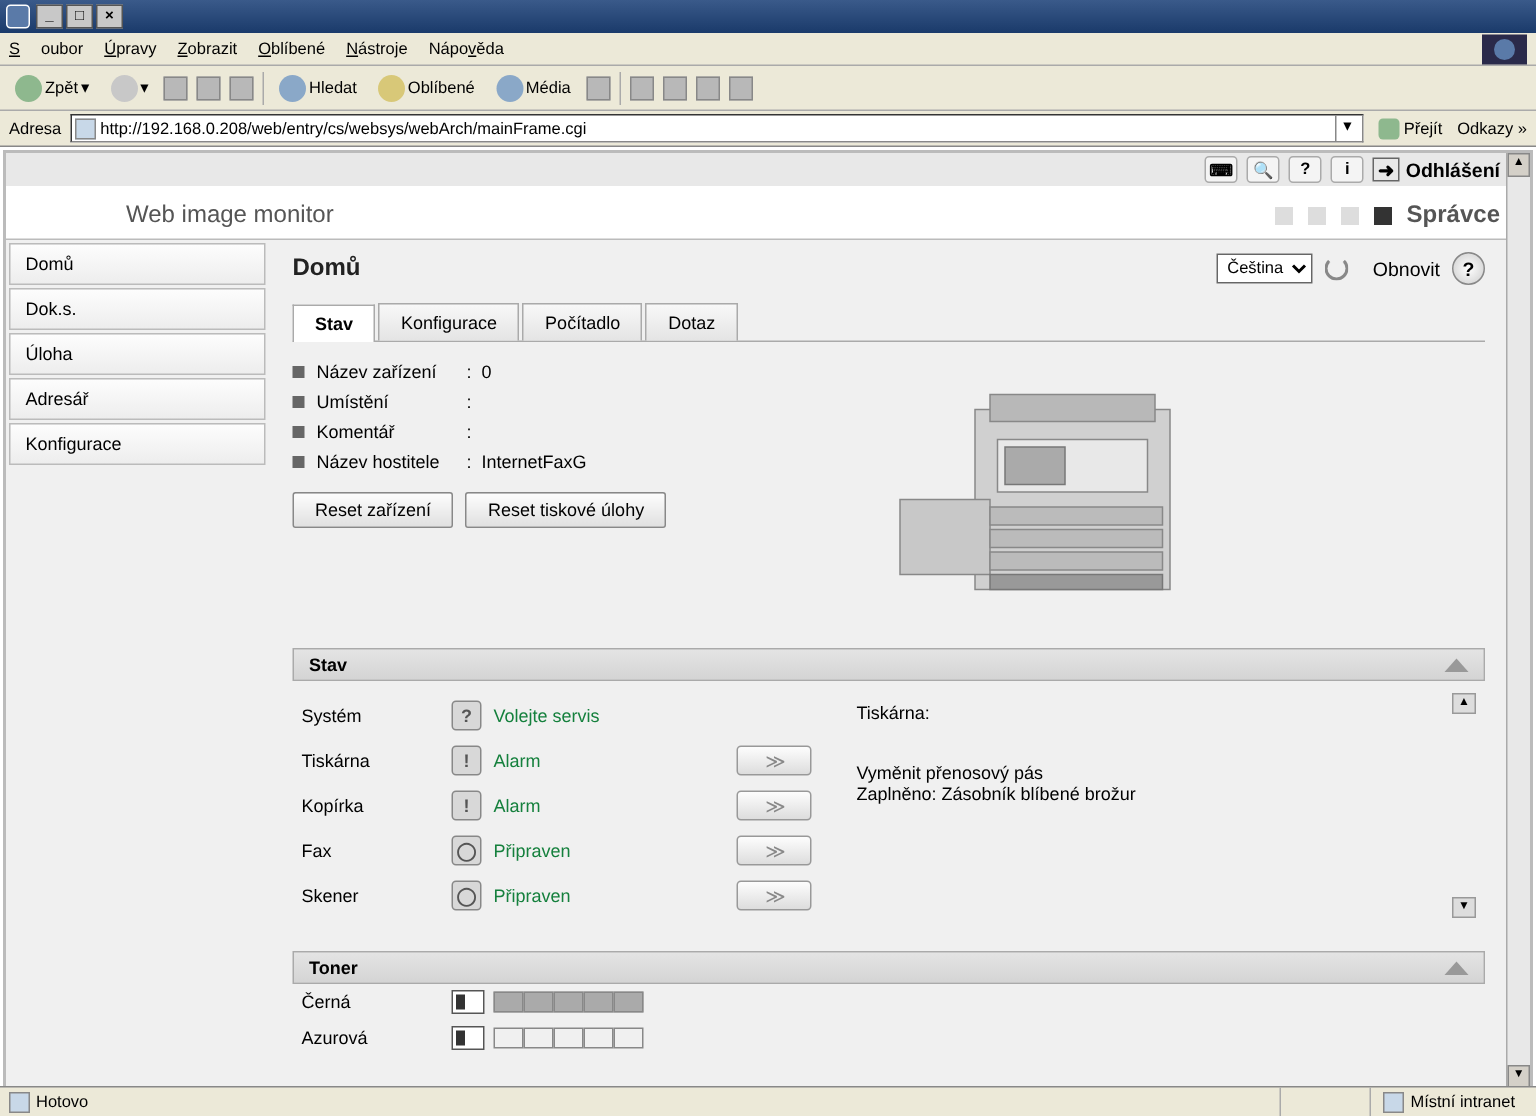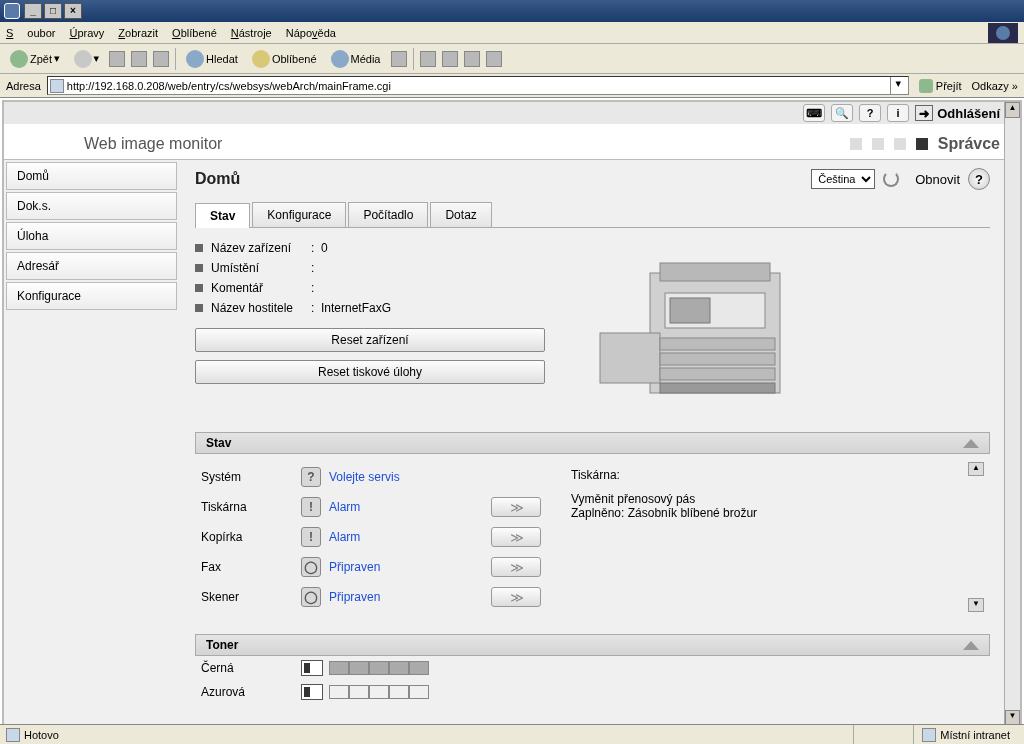--- a/index.html
+++ b/index.html
@@ -69,37 +69,37 @@
   .tab { padding: 5px 14px; background: linear-gradient(#f8f8f8, #e4e4e4); border: 1px solid #aaa; border-bottom: none; margin-right: 2px; font-size: 12px; cursor: pointer; }
   .tab.active { background: #fff; font-weight: bold; position: relative; top: 1px; }
   
   
   .device-area { display: flex; gap: 20px; }
   .info-list { flex: 0 0 350px; }
   .info-row { display: flex; align-items: center; height: 20px; font-size: 12px; }
   .info-bullet { width: 8px; height: 8px; background: #666; margin-right: 8px; }
   .info-label { width: 100px; }
   .info-sep { width: 10px; }
-  .reset-row { margin-top: 10px; display: flex; gap: 8px; flex-direction: column; }
+  .reset-row { margin-top: 10px; display: flex; gap: 8px; }
   .btn { background: linear-gradient(#fdfdfd, #e0e0e0); border: 1px solid #888; padding: 4px 14px; font-size: 12px; cursor: pointer; border-radius: 2px; }
   
   .printer-img { width: 280px; height: 180px; display: flex; align-items: center; justify-content: center; }
   .printer-svg { width: 250px; height: 170px; }
   
   
   .sect-head { background: linear-gradient(#e4e4e4, #d4d4d4); border: 1px solid #aaa; height: 22px; display: flex; align-items: center; padding: 0 10px; font-weight: bold; font-size: 12px; margin-top: 14px; }
   .sect-collapse { margin-left: auto; width: 0; height: 0; border-left: 8px solid transparent; border-right: 8px solid transparent; border-bottom: 9px solid #999; }
   
   
   .status-area { display: flex; gap: 30px; padding: 8px 6px; }
   .status-left { flex: 0 0 340px; }
   .status-row { display: flex; align-items: center; height: 30px; font-size: 12px; }
   .status-label { width: 100px; }
   .status-icon { width: 20px; height: 20px; background: #d8d8d8; border: 1px solid #888; border-radius: 3px; display: flex; align-items: center; justify-content: center; font-size: 12px; font-weight: bold; color: #555; }
-  .status-text { flex: 1; padding-left: 8px; color: #1d4ed8; }
+  .status-text { flex: 1; padding-left: 8px; color: #15803d; }
   .arrow-btn { width: 50px; height: 20px; background: linear-gradient(#fdfdfd, #ddd); border: 1px solid #999; border-radius: 3px; display: flex; align-items: center; justify-content: center; color: #888; font-size: 13px; letter-spacing: -2px; }
   
   .status-right { flex: 1; position: relative; padding: 6px 0; font-size: 12px; }
   .status-right .scroll-up { position: absolute; right: 0; top: 0; width: 16px; height: 14px; background: #ddd; border: 1px solid #999; text-align: center; font-size: 8px; }
   .status-right .scroll-dn { position: absolute; right: 0; bottom: 0; width: 16px; height: 14px; background: #ddd; border: 1px solid #999; text-align: center; font-size: 8px; }
   
   
   .toner-row { display: flex; align-items: center; height: 24px; font-size: 12px; padding: 0 6px; }
   .toner-label { width: 100px; }
   .toner-icon { width: 22px; height: 16px; border: 1px solid #555; margin-right: 6px; background: #fff; position: relative; }
@@ -325,21 +325,21 @@
           </div>
           <div class="status-row">
             <div class="status-label">Skener</div>
             <div class="status-icon">◯</div>
             <div class="status-text">Připraven</div>
             <div class="arrow-btn">≫</div>
           </div>
         </div>
         <div class="status-right">
           <div class="scroll-up">▲</div>
-          <div style="font-weight:normal;margin-bottom:10px;">Tiskárna:</div>
+          <div style="font-weight:normal;margin-bottom:26px;">Tiskárna:</div>
           <div>Vyměnit přenosový pás</div>
           <div>Zaplněno: Zásobník blíbené brožur</div>
           <div class="scroll-dn">▼</div>
         </div>
       </div>
 
       <div class="sect-head">
         <span>Toner</span>
         <div class="sect-collapse"></div>
       </div>

